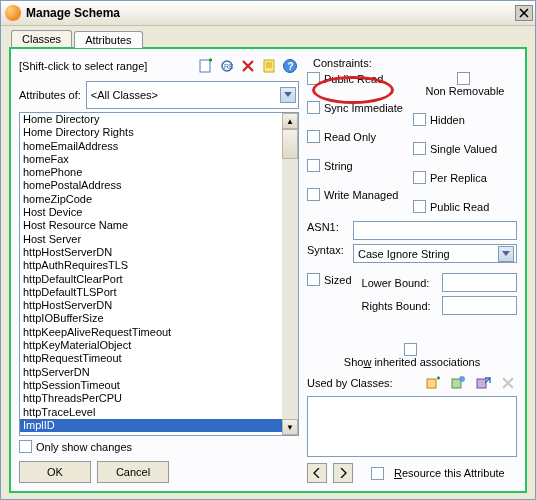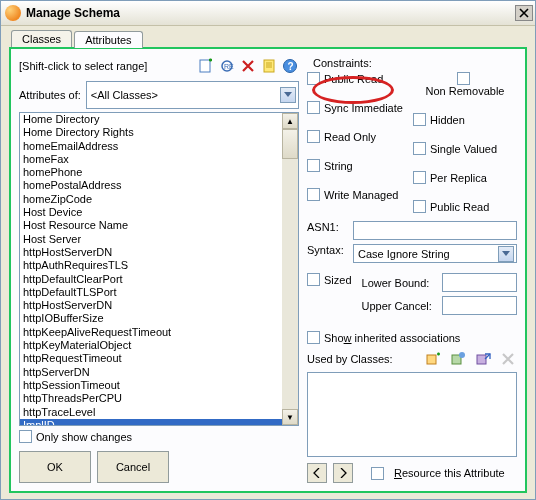--- a/index.html
+++ b/index.html
@@ -88,21 +88,21 @@
   display:flex; flex-direction:column;
 }
 .sbtn { height:16px; border:1px solid #b8b4a0; background:linear-gradient(#f3f1e8,#dedac8);
   display:flex;align-items:center;justify-content:center; font-size:8px;}
 .thumb { flex:1; position:relative;}
 .thumbhandle { position:absolute; left:0; right:0; top:0; height:30px;
   border:1px solid #b8b4a0; background:linear-gradient(#f3f1e8,#dedac8);}
 .chk-row { display:flex; align-items:center; margin-top:4px;}
 .chk { width:13px; height:13px; border:1px solid #7f9db9; background:#fff; margin-right:4px;}
 .btn-row { display:flex; gap:6px; margin-top:8px;}
-.btn { width:72px; height:32px; border:1px solid #919b9c; background:#ece9d8;
+.btn { width:72px; height:22px; border:1px solid #919b9c; background:#ece9d8;
   display:flex;align-items:center;justify-content:center; cursor:pointer;}
 .section-label { font-size:11px; color:#000; margin-bottom:3px;}
 .constraints-label {
   display:inline-block;
   padding: 0 6px;
 }
 .ellipse {
   position:absolute;
   border:3px solid #d62222;
   border-radius:50%;
@@ -316,27 +316,27 @@
           <div class="chk-row" style="margin-top:0;">
             <div class="chk"></div>
             <span>Sized</span>
           </div>
           <div style="flex:1; margin-left:10px; display:flex; flex-direction:column; gap:4px;">
             <div class="bound-row">
               <label>Lower Bound:</label>
               <div class="text-in"></div>
             </div>
             <div class="bound-row">
-              <label>Upper Cancel:</label>
+              <label>Rights Bound:</label>
               <div class="text-in"></div>
             </div>
           </div>
         </div>
 
-        <div class="inherit-row" style="margin-top:16px;">
+        <div class="inherit-row" style="margin-top:28px;flex-direction:column;">
           <div class="chk"></div>
           <span><span>Sho</span><span class="under">w</span><span> inherited associations</span></span>
         </div>
 
         <div class="used-row">
           <span class="used-label">Used by Classes:</span>
           <div class="mini-icons">
             <div class="icon-btn">
                 <svg class="svg16" viewBox="0 0 16 16">
                   <rect x="2" y="4" width="9" height="9" fill="#ffd880" stroke="#c08020"></rect>

